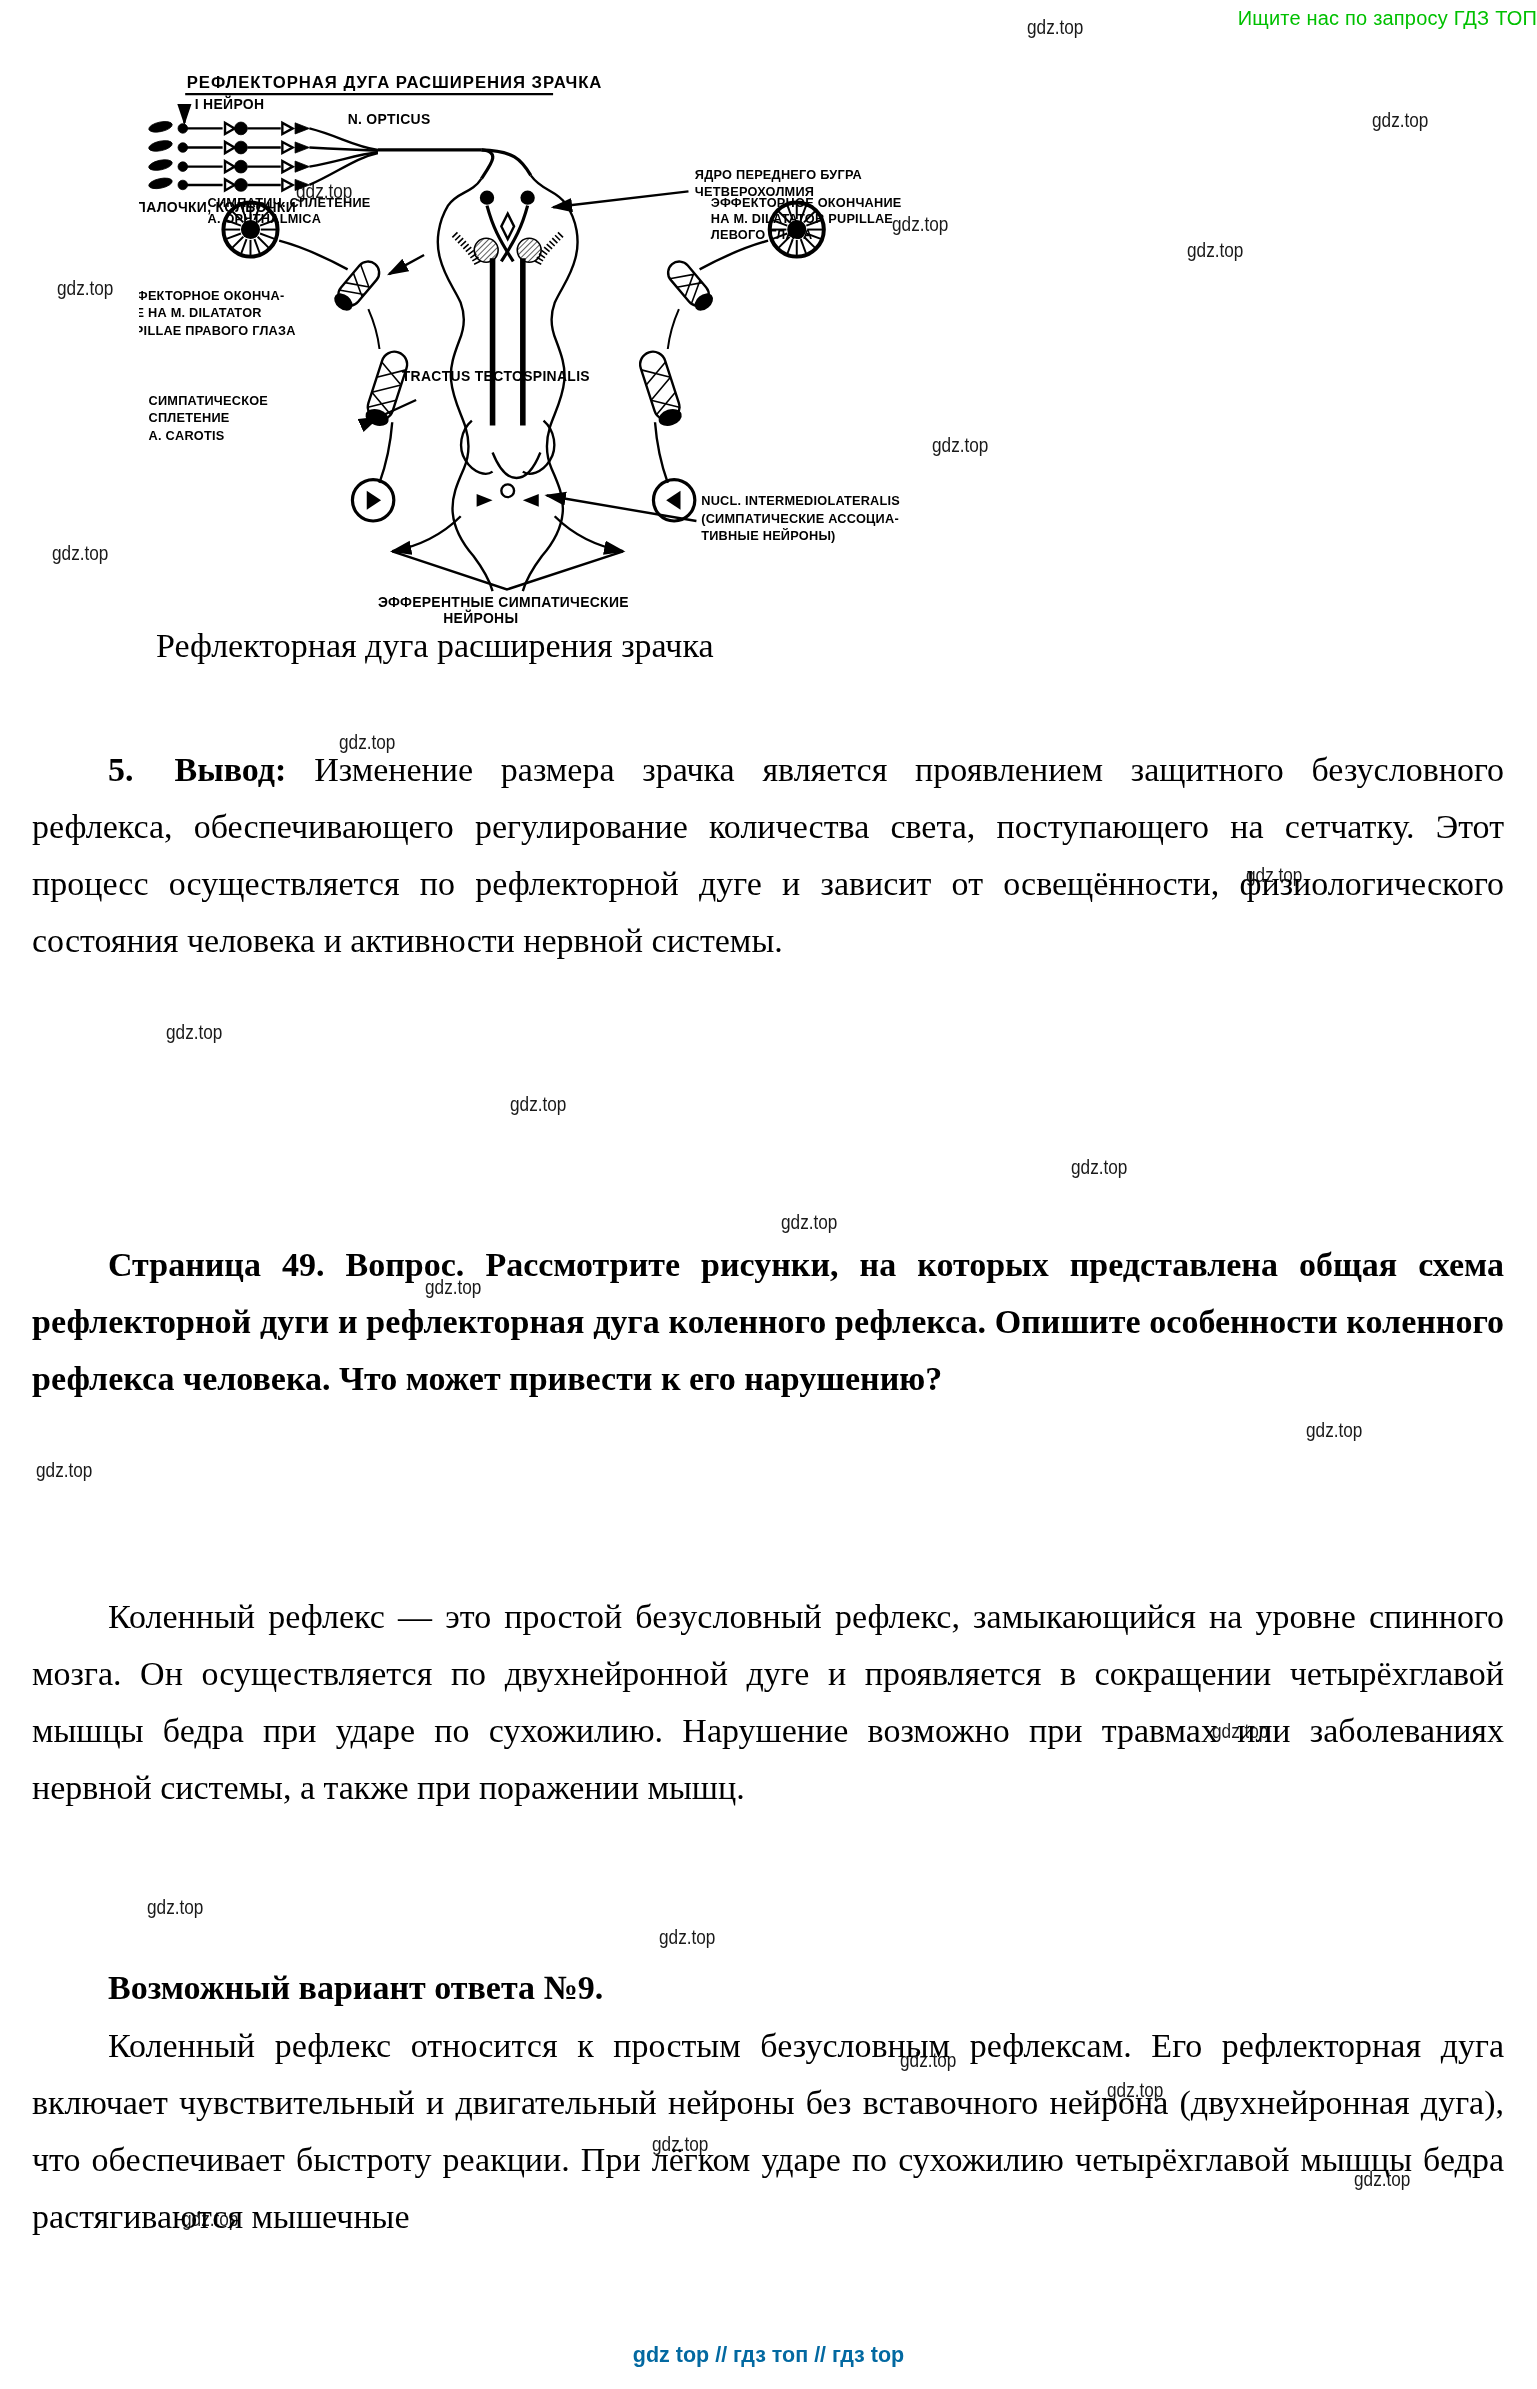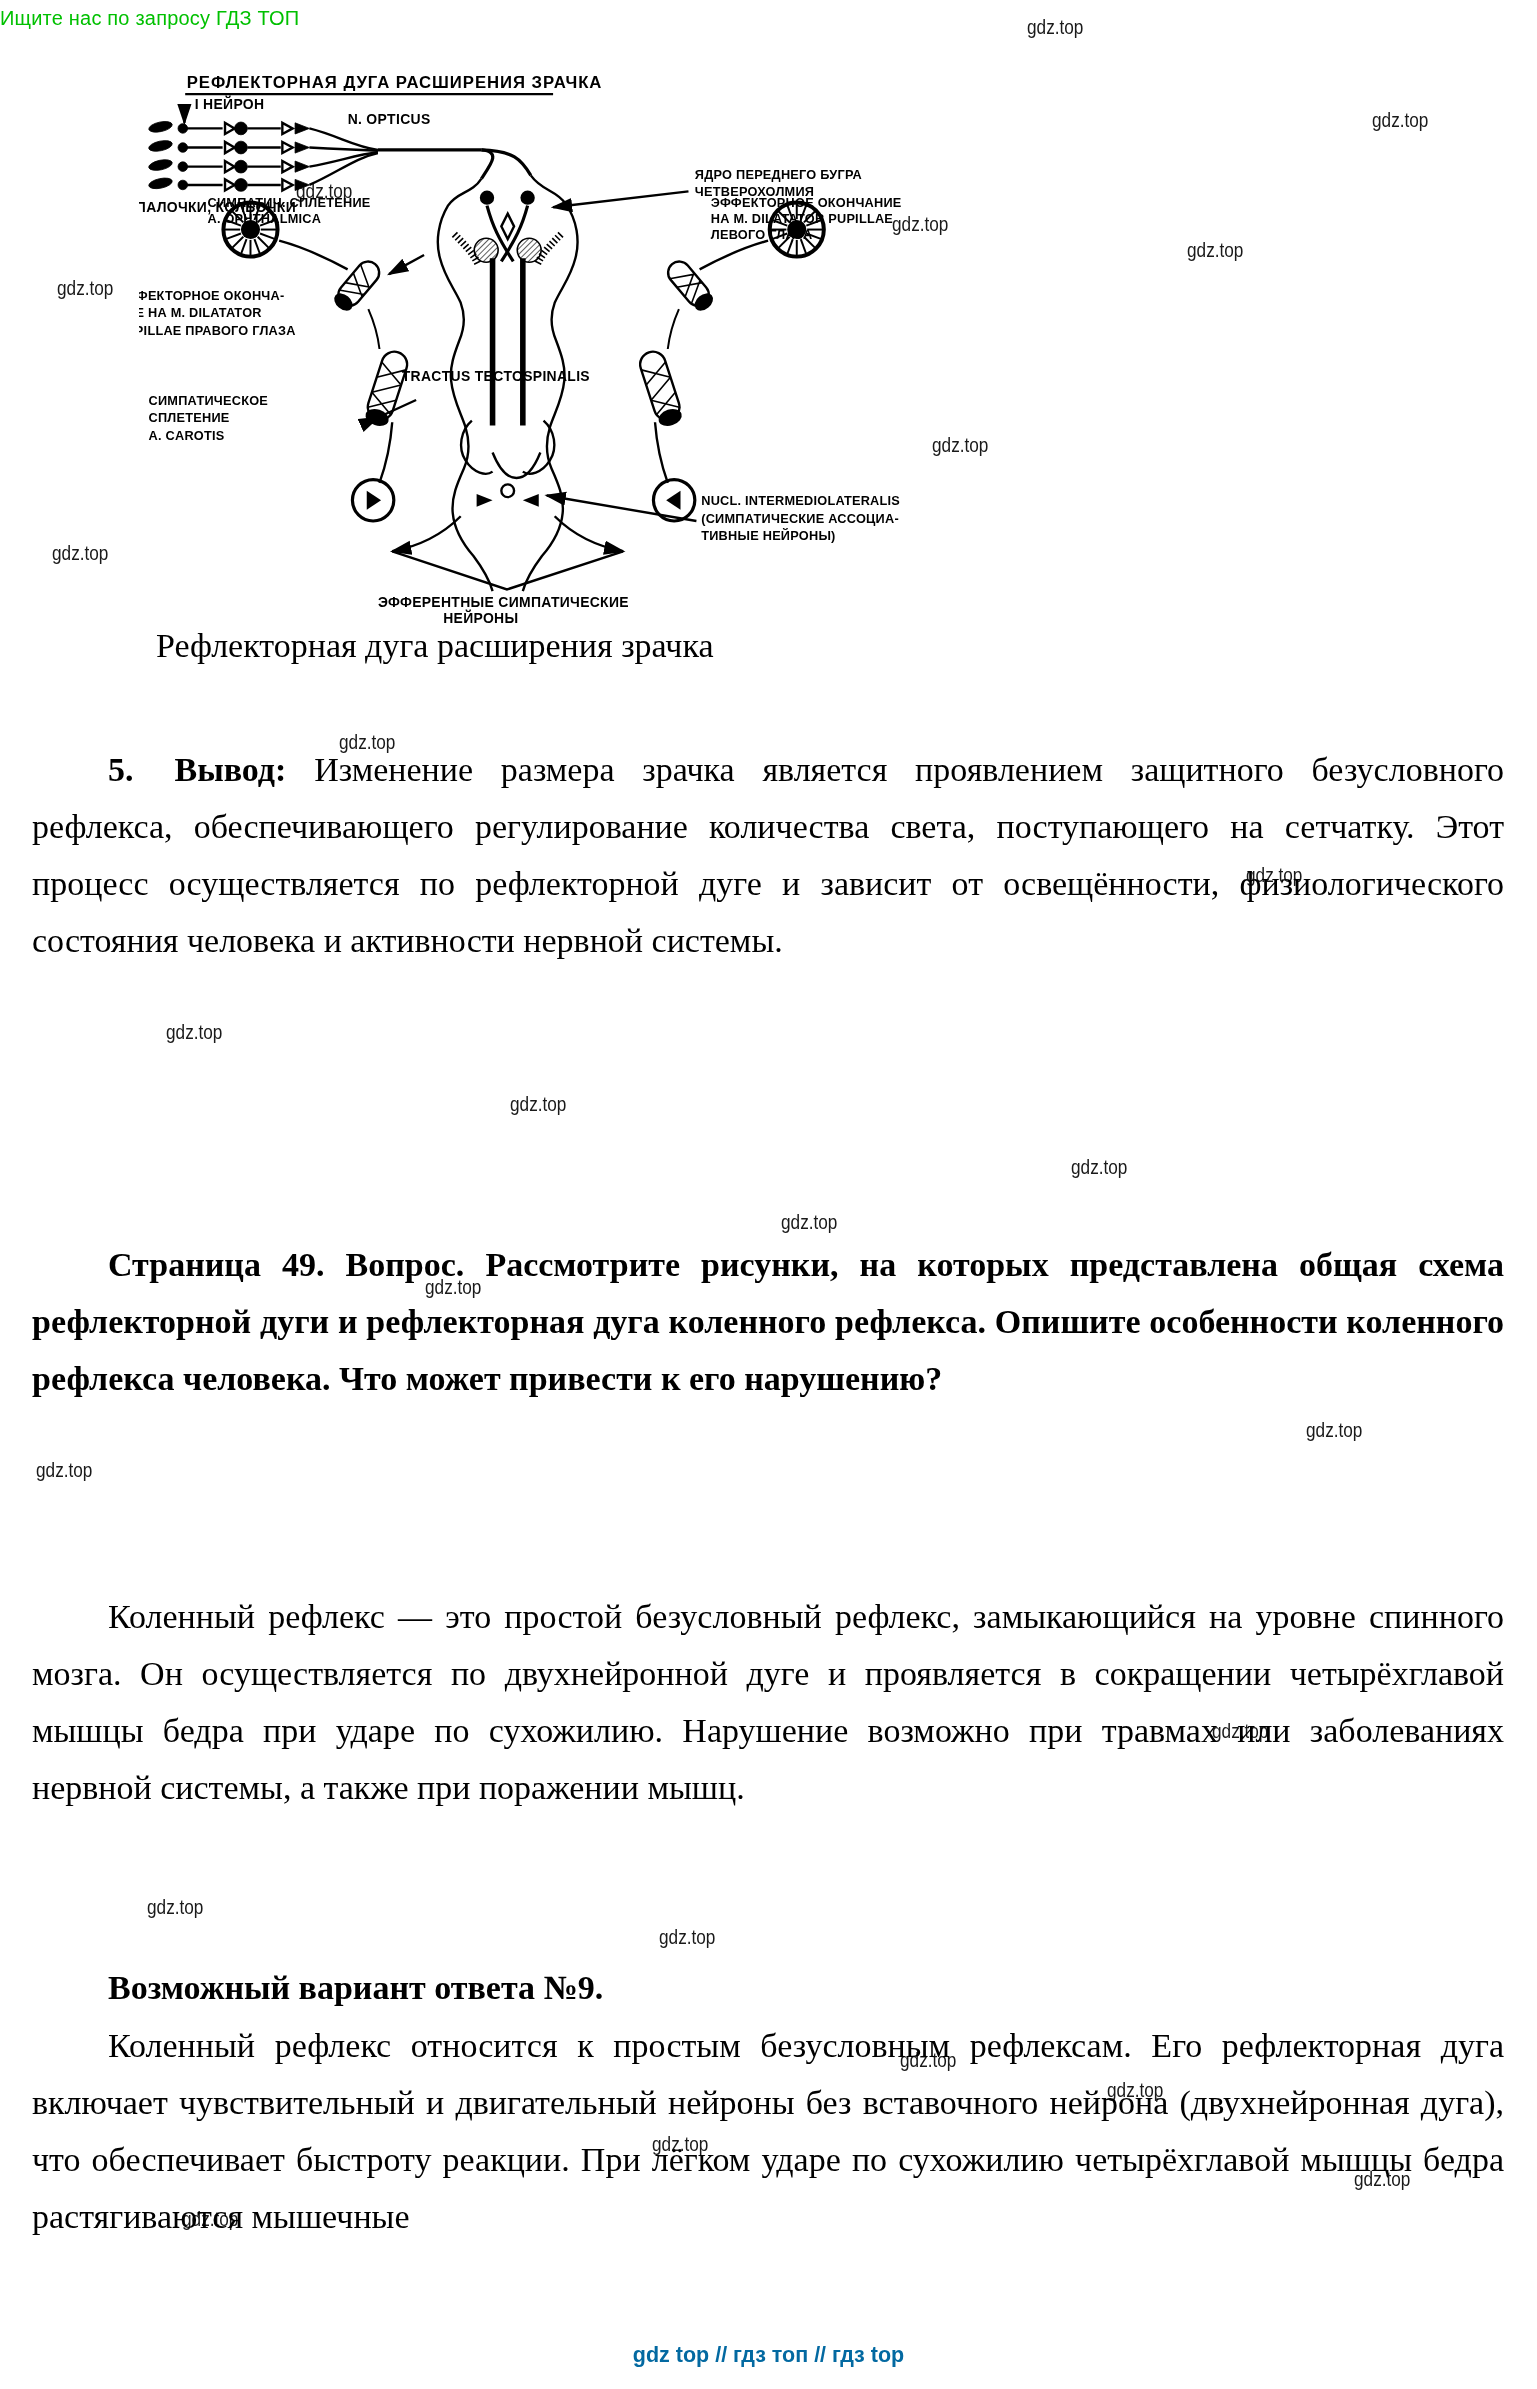--- a/index.html
+++ b/index.html
@@ -10,21 +10,21 @@
     font-family:"Liberation Serif", serif;
     color:#000;
     position:relative;
     overflow:hidden;
   }
   .page{position:relative;width:1537px;height:2389px;}
 
   
   .top-banner{
     position:absolute; top:0; left:0; width:1537px;
-    text-align:left;
+    text-align:right;
     font-family:"Liberation Sans", sans-serif;
     font-size:20px;
     color:#00c000;
     padding-top:7.2px;
     letter-spacing:0.2px;
     white-space:nowrap;
   }
 
   
   .wm{

